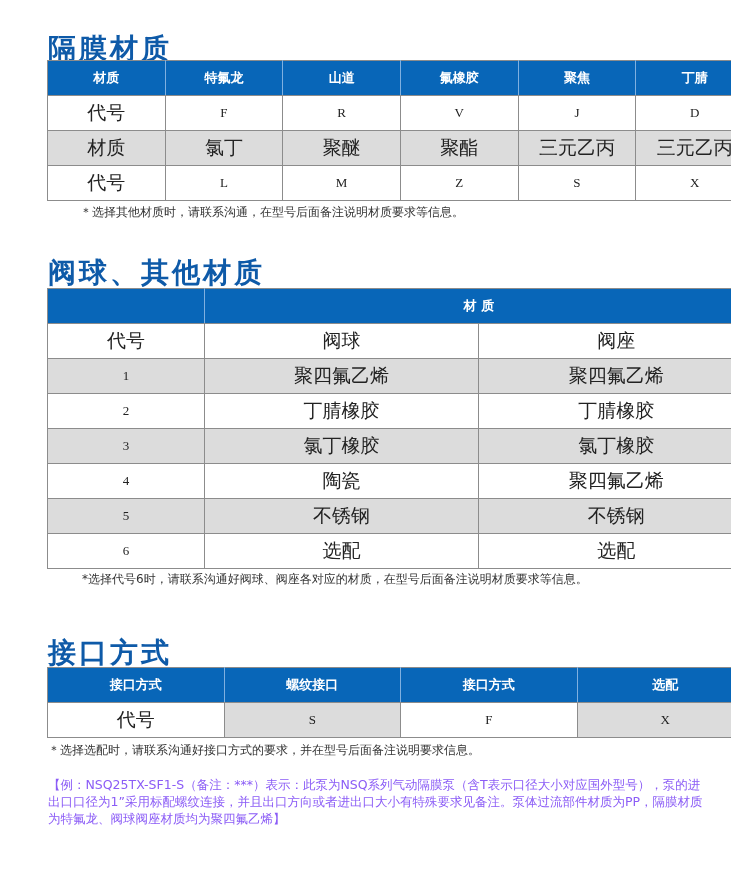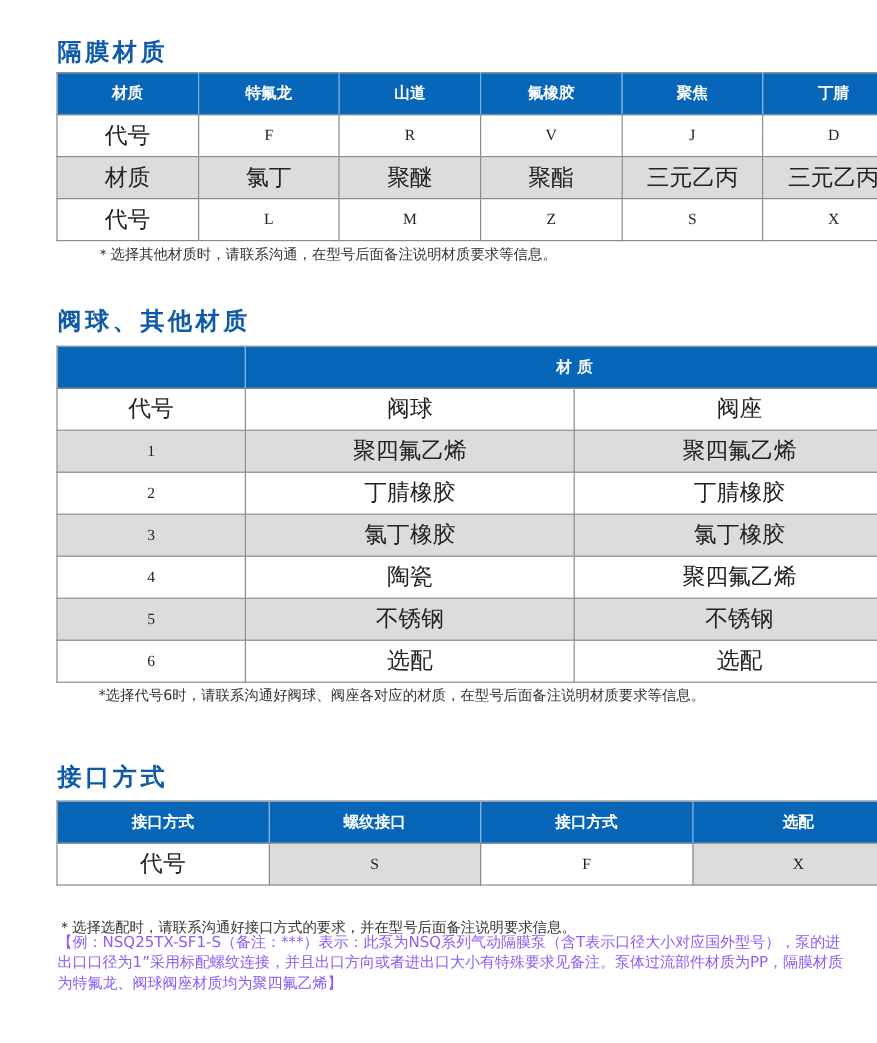--- a/index.html
+++ b/index.html
@@ -1,17 +1,17 @@
 <!DOCTYPE html>
 <html><head>
 <meta charset="utf-8">
 <style>
   html,body{margin:0;padding:0;background:#fff;}
   body{width:731px;height:869px;position:relative;overflow:hidden;font-family:"DejaVu Sans","Liberation Sans",sans-serif;color:#222;}
-  .sec-title{position:absolute;left:48px;font-size:20px;font-weight:bold;color:#0e5aa8;letter-spacing:3px;}
+  .sec-title{position:absolute;left:48px;font-size:28px;font-weight:bold;color:#0e5aa8;letter-spacing:3px;}
   table{position:absolute;left:47px;border-collapse:collapse;table-layout:fixed;width:707px;}
   td,th{border:1px solid #8c8c8c;text-align:center;vertical-align:middle;font-size:19px;padding:0;height:34px;}
   th{background:#0866b8;color:#fff;font-weight:bold;border-color:#8c8c8c;border-left-color:#7fb0e0;border-right-color:#7fb0e0;font-size:13px;}
   th:first-child{border-left-color:#8c8c8c;}
   th:last-child{border-right-color:#8c8c8c;}
   .latin{font-family:"Liberation Serif","DejaVu Serif",serif;font-size:13px;}
   .gray{background:#dcdcdc;}
   .note{position:absolute;left:48px;font-size:12px;color:#333;white-space:nowrap;}
   .example{position:absolute;left:48px;top:776px;width:660px;font-size:12.5px;line-height:17px;color:#8b5cf6;}
 </style>
@@ -118,15 +118,15 @@
     <th>选配</th>
   </tr>
   <tr>
     <td>代号</td>
     <td class="latin gray">S</td>
     <td class="latin">F</td>
     <td class="latin gray">X</td>
   </tr>
 </tbody>
   </table>
-<div class="note" style="top:742px;margin-top:23px;">＊选择选配时，请联系沟通好接口方式的要求，并在型号后面备注说明要求信息。</div>
+<div class="note" style="top:742px;">＊选择选配时，请联系沟通好接口方式的要求，并在型号后面备注说明要求信息。</div>
 
 <div class="example">【例：NSQ25TX-SF1-S（备注：***）表示：此泵为NSQ系列气动隔膜泵（含T表示口径大小对应国外型号），泵的进出口口径为1”采用标配螺纹连接，并且出口方向或者进出口大小有特殊要求见备注。泵体过流部件材质为PP，隔膜材质为特氟龙、阀球阀座材质均为聚四氟乙烯】</div>
 
 </body></html>

